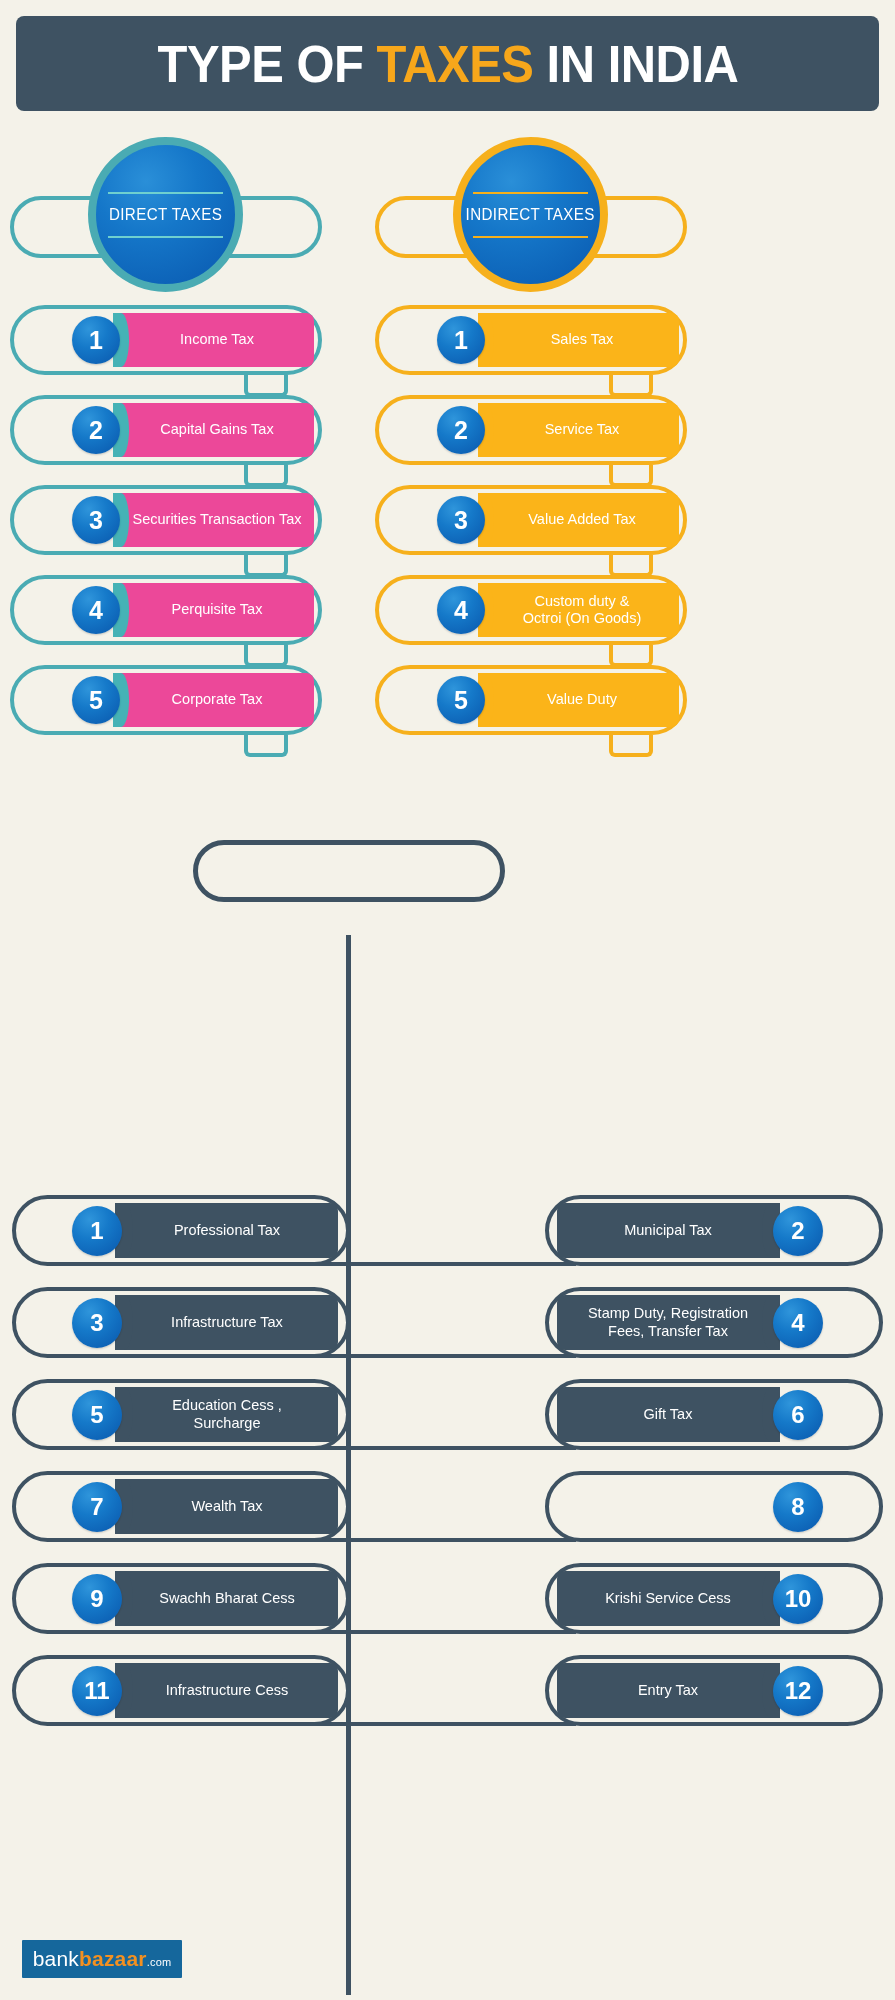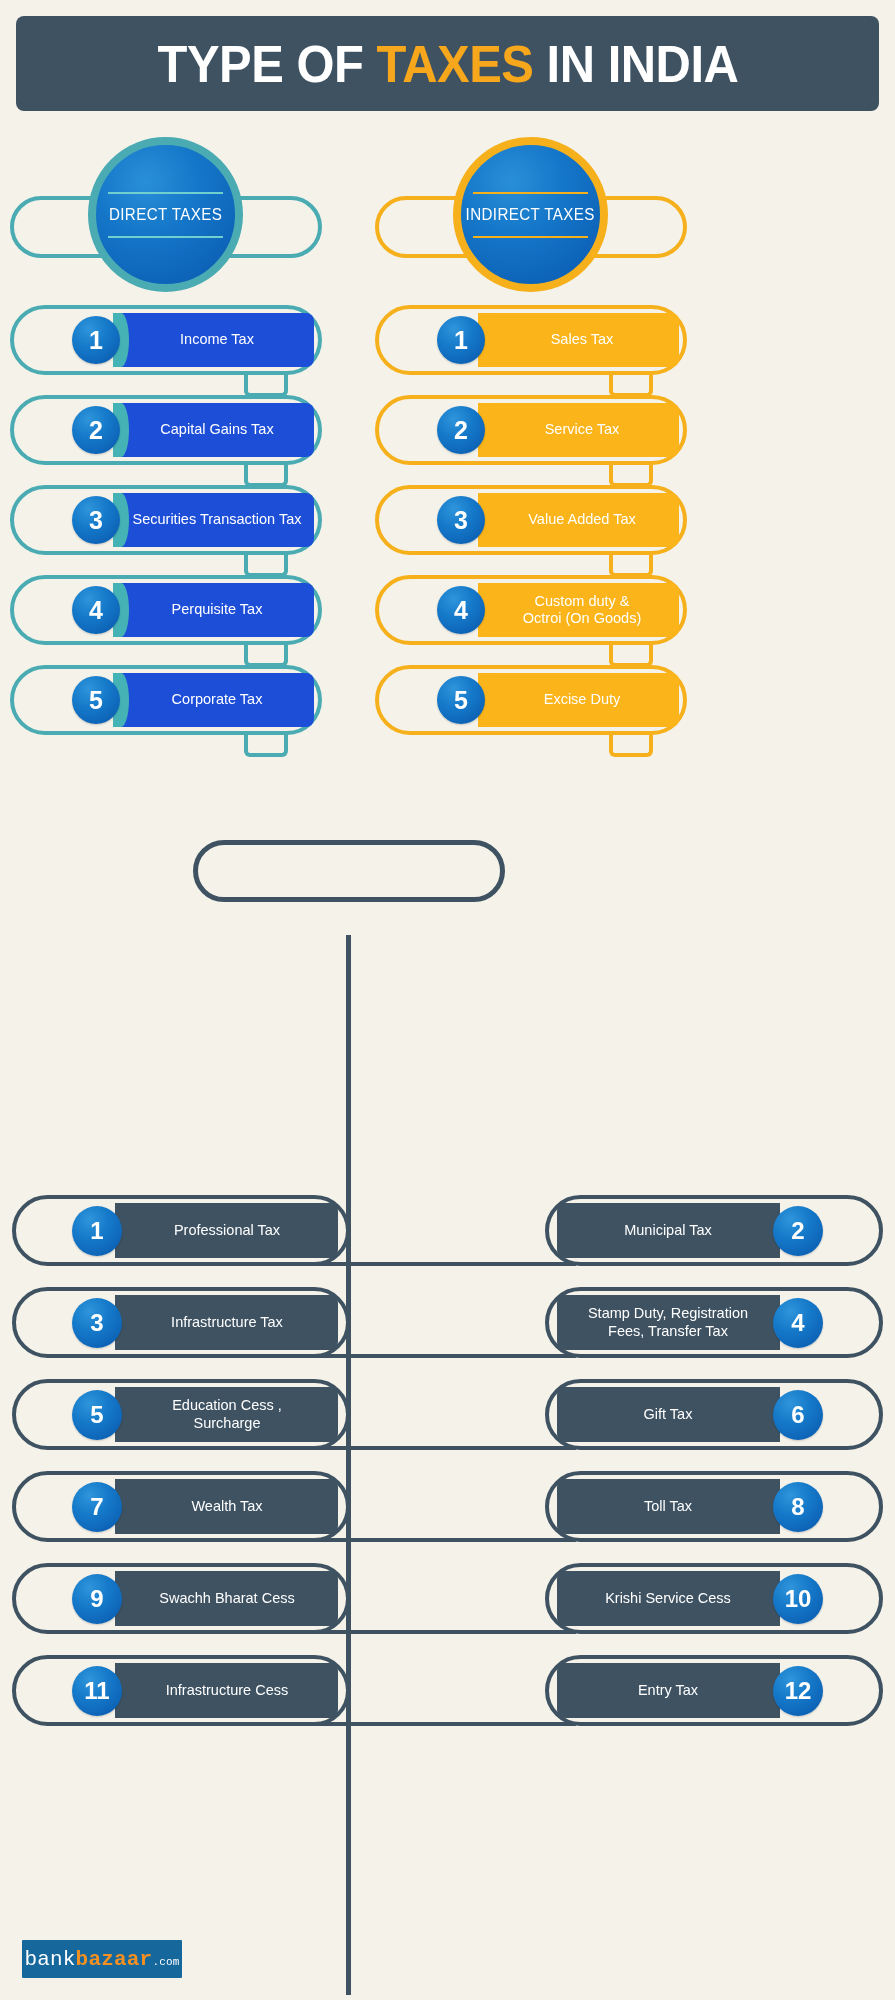--- a/index.html
+++ b/index.html
@@ -137,21 +137,21 @@
     display: flex;
     align-items: center;
     justify-content: center;
     text-align: center;
     color: #ffffff;
     font-size: 14.5px;
     line-height: 1.18;
     padding: 0 8px 0 14px;
     z-index: 3;
   }
-  #col-direct .trow-fill  { background: #1d4ed8; }
+  #col-direct .trow-fill  { background: #ec4899; }
   #col-indirect .trow-fill{ background: #fbb419; }
   
   .trow-fill::before {
     content: "";
     position: absolute;
     left: -1px; top: 0;
     width: 16px; height: 54px;
     border-radius: 0 50% 50% 0 / 0 50% 50% 0;
     z-index: 1;
   }
@@ -246,21 +246,21 @@
     position: absolute;
     left: 22px; top: 1940px;
     width: 160px; height: 38px;
     background: #15679c;
     display: flex;
     align-items: center;
     justify-content: center;
     border-radius: 1px;
   }
   .logo-text {
-    font-family: Liberation Mono, monospace;
+    font-family: Liberation Sans, sans-serif;
     font-size: 21px;
     color: #ffffff;
     white-space: nowrap;
     letter-spacing: 0.2px;
   }
   .logo-text .b2 { color: #f39021; font-weight: bold; }
   .logo-text .dom { font-size: 11px; }
 </style>
 </head>
 <body>
@@ -336,21 +336,21 @@
       <div class="conn" style="position: absolute; left: 234px; top: 250px; width: 44px; height: 22px; border-left: 4px solid rgb(246, 176, 28); border-bottom: 4px solid rgb(246, 176, 28); border-right: 4px solid rgb(246, 176, 28); border-radius: 0px 0px 6px 6px; z-index: 1;"></div>
       <div class="trow">
         <div class="trow-outline"></div>
         <div class="num-badge">4</div>
         <div class="trow-fill">Custom duty &amp;<br>Octroi (On Goods)</div>
       </div>
       <div class="conn" style="position: absolute; left: 234px; top: 340px; width: 44px; height: 22px; border-left: 4px solid rgb(246, 176, 28); border-bottom: 4px solid rgb(246, 176, 28); border-right: 4px solid rgb(246, 176, 28); border-radius: 0px 0px 6px 6px; z-index: 1;"></div>
       <div class="trow">
         <div class="trow-outline"></div>
         <div class="num-badge">5</div>
-        <div class="trow-fill">Excise Duty</div>
+        <div class="trow-fill">Value Duty</div>
       </div>
       <div class="conn" style="position: absolute; left: 234px; top: 430px; width: 44px; height: 22px; border-left: 4px solid rgb(246, 176, 28); border-bottom: 4px solid rgb(246, 176, 28); border-right: 4px solid rgb(246, 176, 28); border-radius: 0px 0px 6px 6px; z-index: 1;"></div>
     </div>
 
   <div class="head-stub" id="stub-other"></div>
 
   <div class="other-wrap" style="height: 552px;">
     <div class="spine"></div>
   <div class="orow left" style="top: 0px; left: 12px;">
         <div class="orow-outline"></div>
@@ -390,21 +390,20 @@
       <div class="conn" style="position: absolute; top: 251px; height: 4px; background: rgb(62, 82, 98); z-index: 1; left: 346px; width: 230px;"></div>
       <div class="orow left" style="top: 276px; left: 12px;">
         <div class="orow-outline"></div>
         <div class="onum">7</div>
         <div class="orow-fill">Wealth Tax</div>
       </div>
       <div class="conn" style="position: absolute; top: 343px; height: 4px; background: rgb(62, 82, 98); z-index: 1; left: 120px; width: 230px;"></div>
       <div class="orow right" style="top: 276px; right: 12px;">
         <div class="orow-outline"></div>
         <div class="onum">8</div>
-        <div class="orow-fill">Toll Tax</div>
       </div>
       <div class="conn" style="position: absolute; top: 343px; height: 4px; background: rgb(62, 82, 98); z-index: 1; left: 346px; width: 230px;"></div>
       <div class="orow left" style="top: 368px; left: 12px;">
         <div class="orow-outline"></div>
         <div class="onum">9</div>
         <div class="orow-fill">Swachh Bharat Cess</div>
       </div>
       <div class="conn" style="position: absolute; top: 435px; height: 4px; background: rgb(62, 82, 98); z-index: 1; left: 120px; width: 230px;"></div>
       <div class="orow right" style="top: 368px; right: 12px;">
         <div class="orow-outline"></div>

